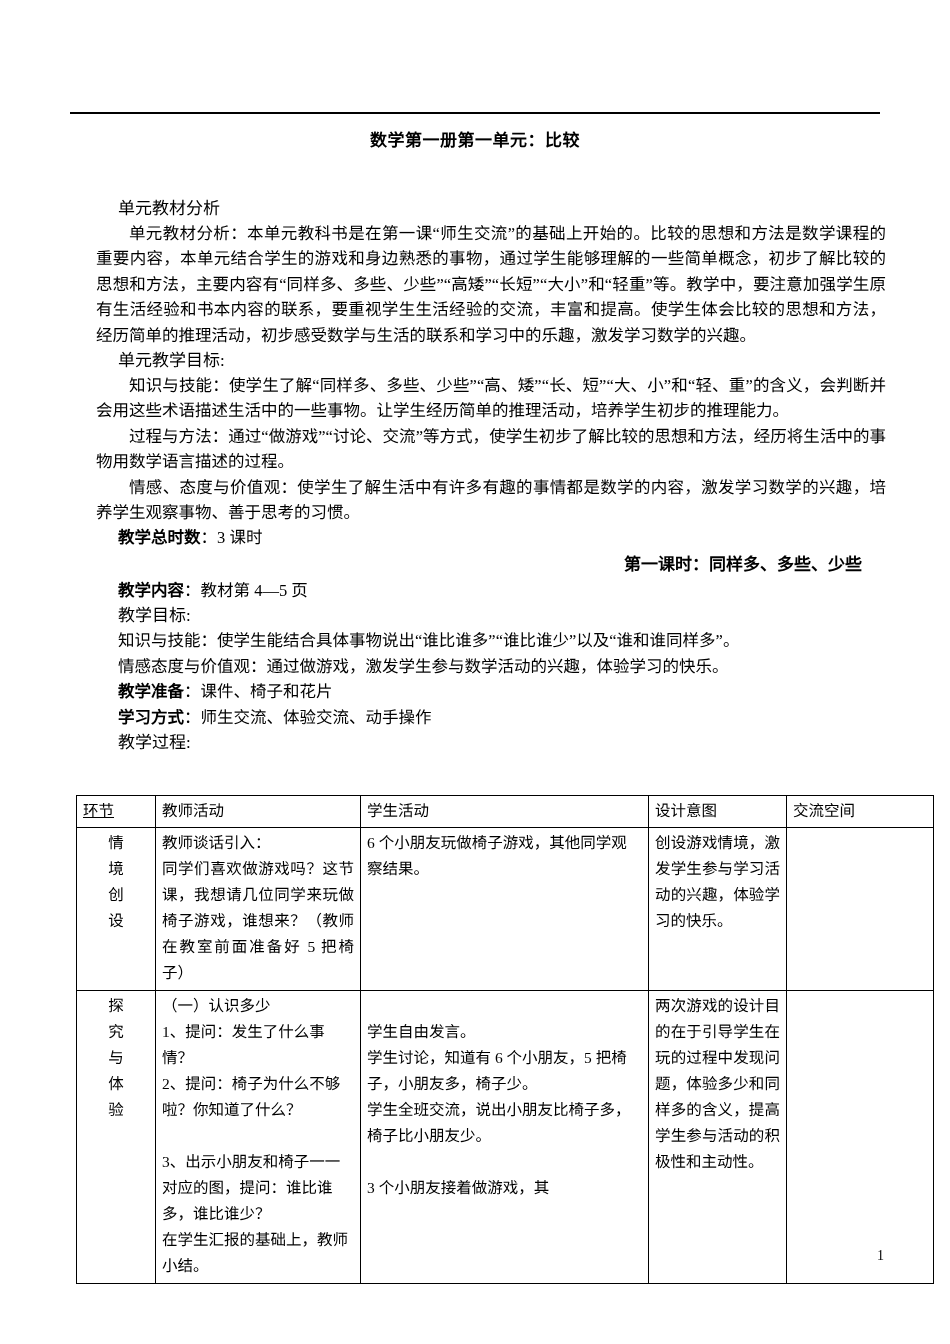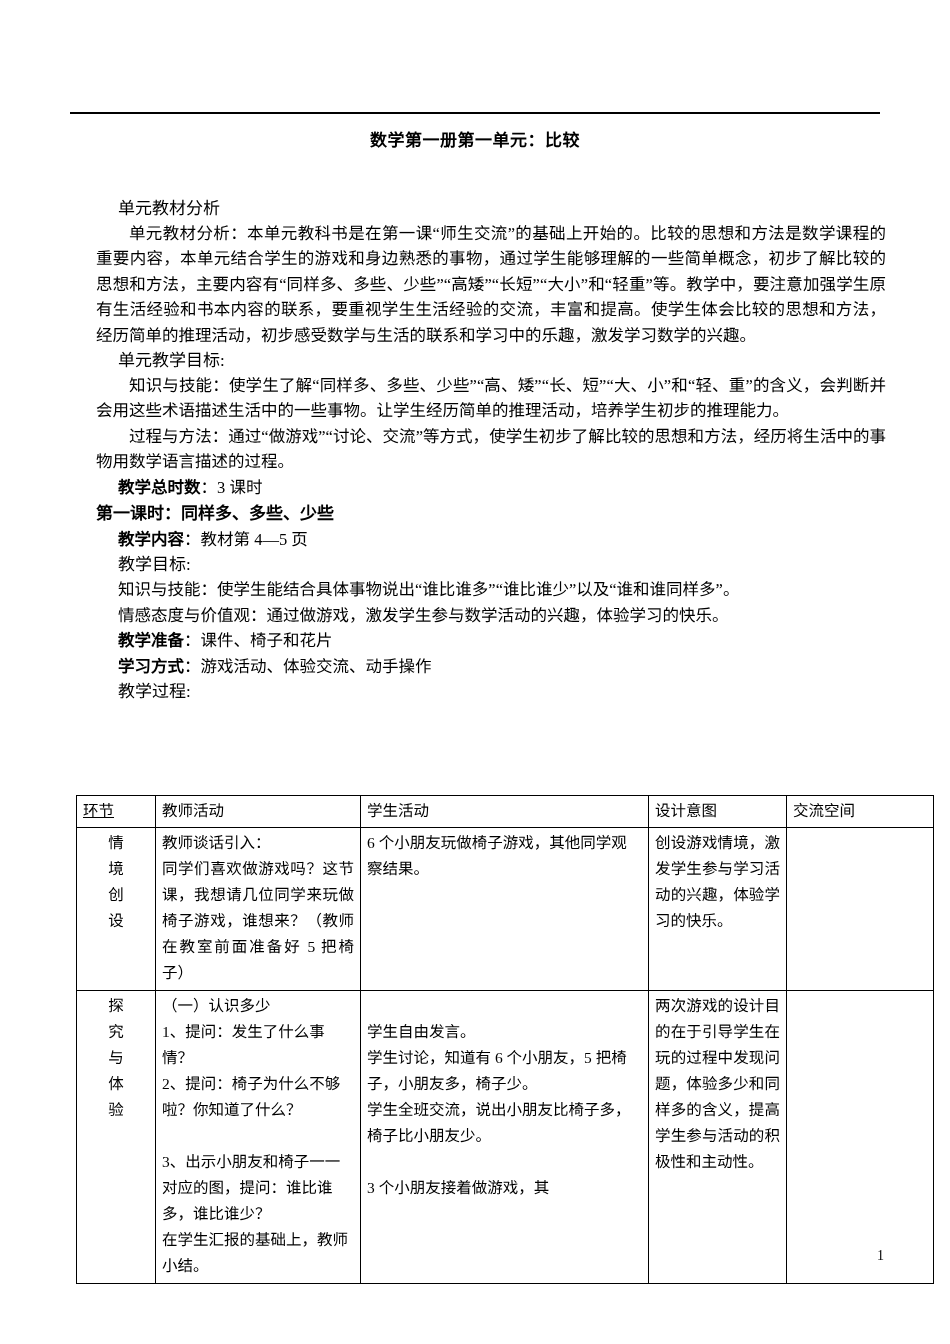--- a/index.html
+++ b/index.html
@@ -86,21 +86,21 @@
     margin: 0;
     text-indent: 22px;
   }
   .label-line b { font-weight: bold; }
 
   .lesson-heading {
     font-size: 17px;
     font-weight: bold;
     line-height: 27px;
     margin: 0;
-    text-align: left;
+    text-align: right;
     padding-right: 24px;
   }
 
   
   .proc-table {
     position: absolute;
     left: 76px;
     top: 795px;
     width: 798px;
     border-collapse: collapse;
@@ -160,34 +160,35 @@
   <div class="doc-title">数学第一册第一单元：比较</div>
 
   <div class="body-flow">
 
     <p class="h-bold">单元教材分析</p>
     <p class="para">单元教材分析：本单元教科书是在第一课“师生交流”的基础上开始的。比较的思想和方法是数学课程的重要内容，本单元结合学生的游戏和身边熟悉的事物，通过学生能够理解的一些简单概念，初步了解比较的思想和方法，主要内容有“同样多、多些、少些”“高矮”“长短”“大小”和“轻重”等。教学中，要注意加强学生原有生活经验和书本内容的联系，要重视学生生活经验的交流，丰富和提高。使学生体会比较的思想和方法，经历简单的推理活动，初步感受数学与生活的联系和学习中的乐趣，激发学习数学的兴趣。</p>
 
     <p class="h-bold">单元教学目标:</p>
     <p class="para">知识与技能：使学生了解“同样多、多些、少些”“高、矮”“长、短”“大、小”和“轻、重”的含义，会判断并会用这些术语描述生活中的一些事物。让学生经历简单的推理活动，培养学生初步的推理能力。</p>
     <p class="para">过程与方法：通过“做游戏”“讨论、交流”等方式，使学生初步了解比较的思想和方法，经历将生活中的事物用数学语言描述的过程。</p>
+    <p class="para">情感、态度与价值观：使学生了解生活中有许多有趣的事情都是数学的内容，激发学习数学的兴趣，培养学生观察事物、善于思考的习惯。</p>
 
     <p class="label-line"><b>教学总时数</b><span>：</span><span>3 课时</span></p>
 
     <p class="lesson-heading">第一课时：同样多、多些、少些</p>
 
     <p class="label-line"><b>教学内容</b><span>：</span><span>教材第 4—5 页</span></p>
 
     <p class="h-bold">教学目标:</p>
     <p class="para-noindent">知识与技能：使学生能结合具体事物说出“谁比谁多”“谁比谁少”以及“谁和谁同样多”。</p>
     <p class="para-noindent">情感态度与价值观：通过做游戏，激发学生参与数学活动的兴趣，体验学习的快乐。</p>
 
     <p class="label-line"><b>教学准备</b><span>：</span><span>课件、椅子和花片</span></p>
 
-    <p class="label-line"><b>学习方式</b><span>：</span><span>游戏活动、体验交流、动手操作</span></p>
+    <p class="label-line"><b>学习方式</b><span>：</span><span>师生交流、体验交流、动手操作</span></p>
 
     <p class="h-bold">教学过程:</p>
 
   </div>
 
   <table class="proc-table">
     <tbody>
       <tr class="head">
         <td class="c0" style="text-align:left;padding-left:6px;text-decoration:underline;">环节</td>
         <td class="c1">教师活动</td>

